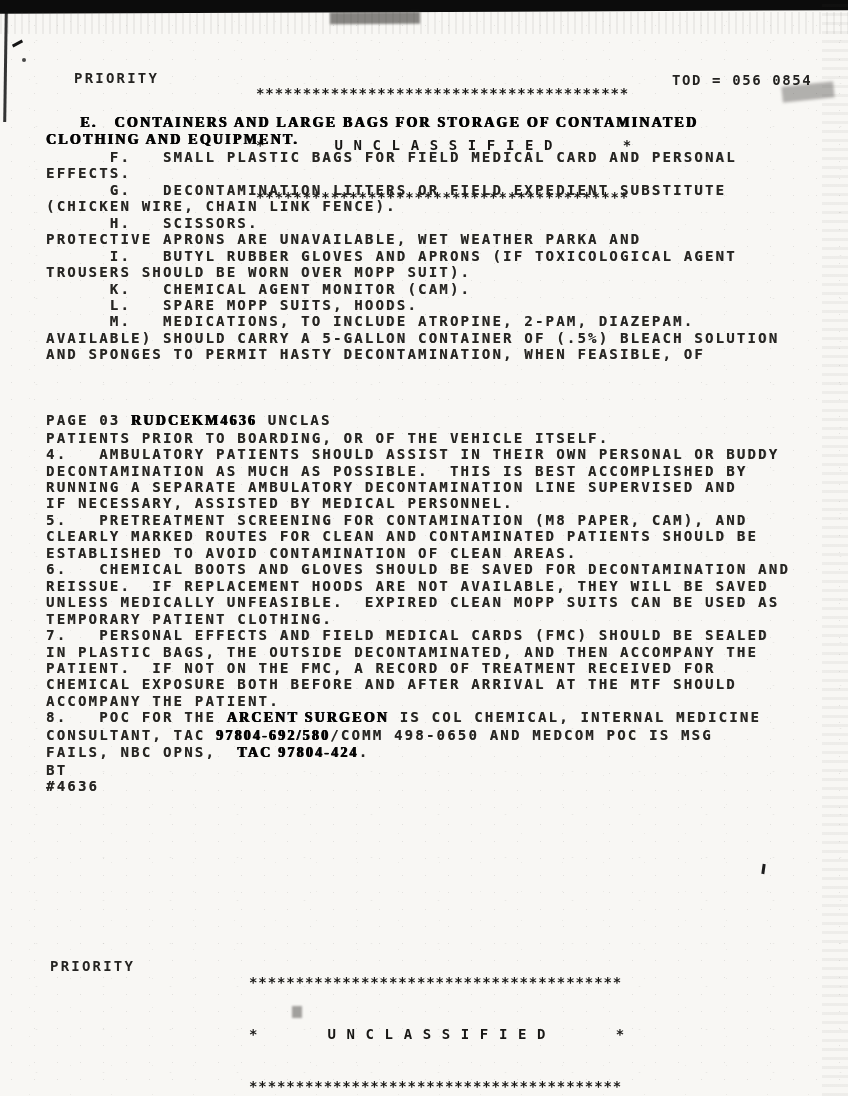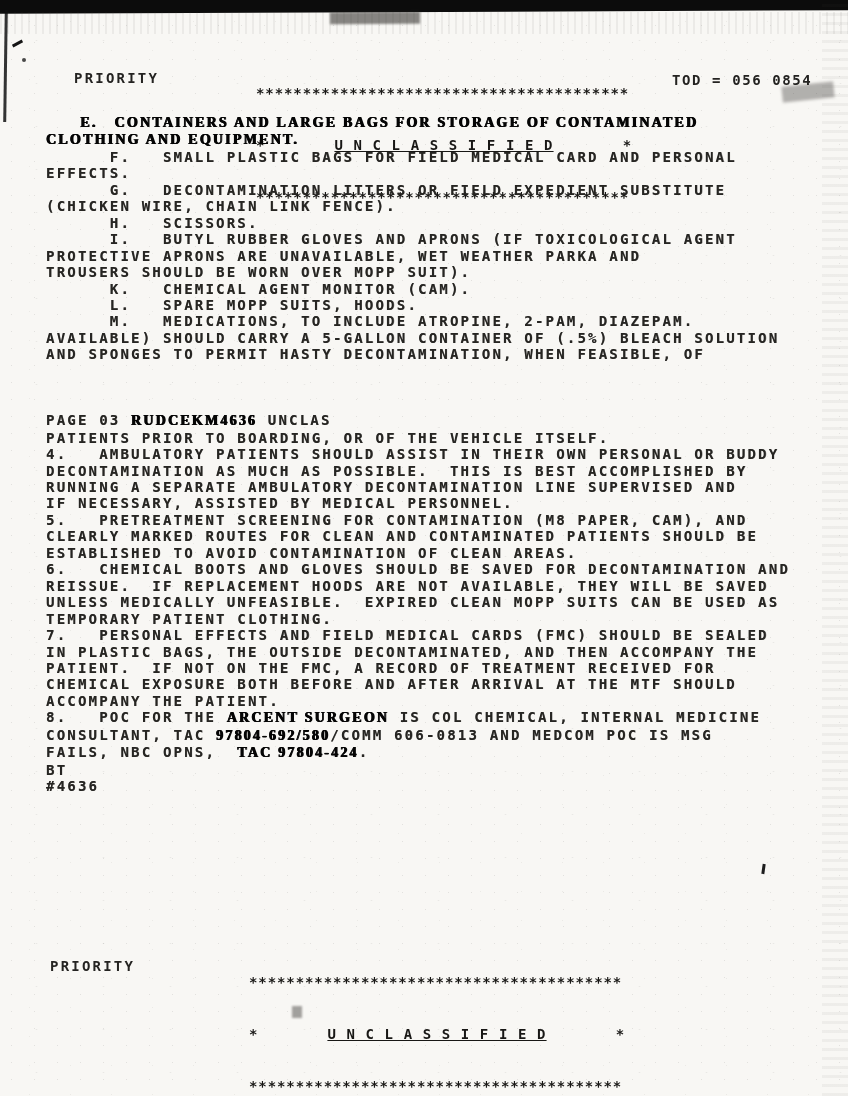--- a/index.html
+++ b/index.html
@@ -36,21 +36,21 @@
   
   .txt{position:absolute;font-size:14px;font-weight:700;letter-spacing:2.2px;white-space:pre;}
   .priority-top{left:74px;top:70px;}
   .priority-bottom{left:50px;top:958px;}
   .tod{left:636px;top:72px;letter-spacing:1.6px;margin-left:36px;}
 
   .banner{position:absolute;width:376px;font-size:14px;font-weight:700;letter-spacing:.9px;line-height:17.2px;white-space:pre;color:#181715;}
   .banner-top{left:256px;top:51px;}
   .banner-bottom{left:249px;top:940px;}
   .banner-mid{display:flex;justify-content:space-between;}
-  .banner-mid .ttl{letter-spacing:1.1px;text-decoration:underline;}
+  .banner-mid .ttl{letter-spacing:1.1px;}
 
   .body-text{position:absolute;left:46px;top:114px;width:790px;}
   .line{line-height:16.45px;min-height:16.45px;white-space:pre;font-size:14px;font-weight:700;letter-spacing:2.2px;color:#262522;
     text-shadow:.3px 0 0 rgba(38,37,34,.55);}
   .xb{color:#050505;text-shadow:.7px 0 0 #050505, -.3px 0 0 #050505;font-family:Liberation Serif, serif;}
 </style>
 </head>
 <body>
 
 <div class="page">
@@ -81,22 +81,22 @@
   <span class="txt tod">TOD = 056 0854</span>
 
   <div class="body-text" id="body-lines">
       <div class="line"><span class="xb">      E.   CONTAINERS AND LARGE BAGS FOR STORAGE OF CONTAMINATED</span></div>
       <div class="line"><span class="xb">CLOTHING AND EQUIPMENT.</span></div>
       <div class="line"><span>      F.   SMALL PLASTIC BAGS FOR FIELD MEDICAL CARD AND PERSONAL</span></div>
       <div class="line"><span>EFFECTS.</span></div>
       <div class="line"><span>      G.   DECONTAMINATION LITTERS OR FIELD EXPEDIENT SUBSTITUTE</span></div>
       <div class="line"><span>(CHICKEN WIRE, CHAIN LINK FENCE).</span></div>
       <div class="line"><span>      H.   SCISSORS.</span></div>
+      <div class="line"><span>PROTECTIVE APRONS ARE UNAVAILABLE, WET WEATHER PARKA AND</span></div>
       <div class="line"><span>      I.   BUTYL RUBBER GLOVES AND APRONS (IF TOXICOLOGICAL AGENT</span></div>
-      <div class="line"><span>PROTECTIVE APRONS ARE UNAVAILABLE, WET WEATHER PARKA AND</span></div>
       <div class="line"><span>TROUSERS SHOULD BE WORN OVER MOPP SUIT).</span></div>
       <div class="line"><span>      K.   CHEMICAL AGENT MONITOR (CAM).</span></div>
       <div class="line"><span>      L.   SPARE MOPP SUITS, HOODS.</span></div>
       <div class="line"><span>      M.   MEDICATIONS, TO INCLUDE ATROPINE, 2-PAM, DIAZEPAM.</span></div>
       <div class="line"><span>AVAILABLE) SHOULD CARRY A 5-GALLON CONTAINER OF (.5%) BLEACH SOLUTION</span></div>
       <div class="line"><span>AND SPONGES TO PERMIT HASTY DECONTAMINATION, WHEN FEASIBLE, OF</span></div>
       <div class="line">&nbsp;</div>
       <div class="line">&nbsp;</div>
       <div class="line">&nbsp;</div>
       <div class="line"><span>PAGE 03 </span><span class="xb">RUDCEKM4636</span><span> UNCLAS</span></div>
@@ -111,21 +111,21 @@
       <div class="line"><span>6.   CHEMICAL BOOTS AND GLOVES SHOULD BE SAVED FOR DECONTAMINATION AND</span></div>
       <div class="line"><span>REISSUE.  IF REPLACEMENT HOODS ARE NOT AVAILABLE, THEY WILL BE SAVED</span></div>
       <div class="line"><span>UNLESS MEDICALLY UNFEASIBLE.  EXPIRED CLEAN MOPP SUITS CAN BE USED AS</span></div>
       <div class="line"><span>TEMPORARY PATIENT CLOTHING.</span></div>
       <div class="line"><span>7.   PERSONAL EFFECTS AND FIELD MEDICAL CARDS (FMC) SHOULD BE SEALED</span></div>
       <div class="line"><span>IN PLASTIC BAGS, THE OUTSIDE DECONTAMINATED, AND THEN ACCOMPANY THE</span></div>
       <div class="line"><span>PATIENT.  IF NOT ON THE FMC, A RECORD OF TREATMENT RECEIVED FOR</span></div>
       <div class="line"><span>CHEMICAL EXPOSURE BOTH BEFORE AND AFTER ARRIVAL AT THE MTF SHOULD</span></div>
       <div class="line"><span>ACCOMPANY THE PATIENT.</span></div>
       <div class="line"><span>8.   POC FOR THE </span><span class="xb">ARCENT SURGEON</span><span> IS COL CHEMICAL, INTERNAL MEDICINE</span></div>
-      <div class="line"><span>CONSULTANT, TAC </span><span class="xb">97804-692/580</span><span>/COMM 606-0813 AND MEDCOM POC IS MSG</span></div>
+      <div class="line"><span>CONSULTANT, TAC </span><span class="xb">97804-692/580</span><span>/COMM 498-0650 AND MEDCOM POC IS MSG</span></div>
       <div class="line"><span>FAILS, NBC OPNS,  </span><span class="xb">TAC 97804-424</span><span>.</span></div>
       <div class="line"><span>BT</span></div>
       <div class="line"><span>#4636</span></div>
     </div>
 
   <span class="txt priority-bottom">PRIORITY</span>
 
   <div class="banner banner-bottom">
     <div>****************************************</div>
     <div class="banner-mid">

